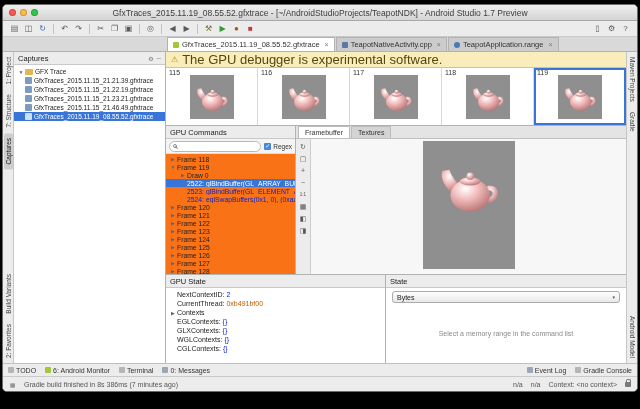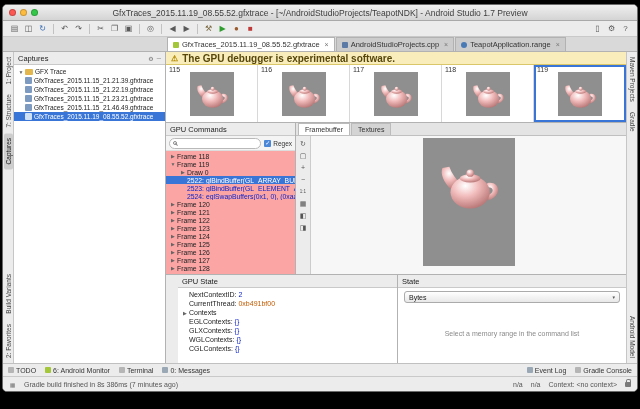--- a/index.html
+++ b/index.html
@@ -77,38 +77,38 @@
   .crow.sel{background:#3875d7;color:#fff;}
   .tw{flex:0 0 8px;font-size:5px;color:#666;text-align:center;}
   .tw-exp::before{content:"▼";} .tw-col::before{content:"▶";}
   .foldericon{flex:0 0 8px;height:6px;background:#e3b64e;border-radius:1px;margin-right:2px;}
   .capicon{flex:0 0 7px;height:7px;background:#7d9bc0;border-radius:1px;margin:0 2px 0 8px;}
   .crow.sel .capicon{background:#cfe0f5;}
 
   
   .center{flex:1;display:flex;flex-direction:column;min-width:0;}
   .banner{flex:0 0 13px;background:#f8edbb;border-bottom:1px solid #d9c76a;
-    display:flex;align-items:center;gap:4px;padding:0 5px;font-size:10px;color:#57470a;font-weight:bold;}
+    display:flex;align-items:center;gap:4px;padding:0 5px;font-size:13px;color:#57470a;}
   .warnicon{font-size:8px;color:#b58a00;}
   .warnicon::before{content:"⚠";}
 
   
   .filmstrip{flex:0 0 58px;background:#fff;border-bottom:1px solid #b2b2b2;
     display:flex;overflow:hidden;}
   .cell{flex:0 0 92px;border-right:1px solid #d8d8d8;position:relative;
     display:flex;align-items:center;justify-content:center;}
   .cell.sel{outline:2px solid #3875d7;outline-offset:-2px;}
   .cellnum{position:absolute;top:1px;left:3px;font-size:7px;color:#333;}
   .thumb{width:44px;height:44px;background:#8f8f8f;display:flex;
     align-items:center;justify-content:center;}
   .teapot-sm{width:40px;height:32px;}
 
   
   .panels-top{flex:1;display:flex;min-height:0;border-bottom:1px solid #b2b2b2;}
-  .gpucommands{flex:0 0 130px;border-right:1px solid #b2b2b2;background:#fca5a5;
+  .gpucommands{flex:0 0 130px;border-right:1px solid #b2b2b2;background:#f97316;
     display:flex;flex-direction:column;min-width:0;}
   .searchrow{flex:0 0 15px;display:flex;align-items:center;gap:3px;padding:0 3px;
     background:#f4f4f4;border-bottom:1px solid #ddd;}
   .searchbox{flex:1;height:11px;background:#fff;border:1px solid #b9b9b9;
     border-radius:6px;display:flex;align-items:center;gap:2px;padding:0 3px;min-width:0;}
   .mag{width:4px;height:4px;border:1px solid #8a8a8a;border-radius:50%;position:relative;flex:0 0 auto;}
   .mag::after{content:"";position:absolute;width:3px;height:1px;background:#8a8a8a;
     right:-2px;bottom:-1px;transform:rotate(45deg);}
   .regex{display:flex;align-items:center;gap:2px;font-size:6.5px;color:#333;}
   .checkbox{width:7px;height:7px;background:#4a87d6;border-radius:1px;color:#fff;
@@ -139,21 +139,21 @@
   .f-actual::before{content:"1:1";font-size:4.5px;}
   .f-wire::before{content:"▦";} .f-color::before{content:"◧";} .f-depth::before{content:"◨";}
   .fbcanvas{flex:1;background:#f7f7f7;display:flex;justify-content:center;padding-top:2px;}
   .rendertarget{width:92px;height:128px;background:#8f8f8f;display:flex;
     justify-content:center;align-items:flex-start;padding-top:16px;}
   .teapot-lg{width:74px;height:58px;}
 
   
   .panels-bottom{flex:0 0 88px;display:flex;min-height:0;}
   .gpustate{flex:0 0 220px;border-right:1px solid #b2b2b2;background:#fff;
-    display:flex;flex-direction:column;min-width:0;margin-left:12px;}
+    display:flex;flex-direction:column;min-width:0;}
   .staterows{flex:1;padding-top:2px;overflow:hidden;}
   .srow{height:9px;display:flex;align-items:center;font-size:7px;color:#222;
     padding-left:3px;white-space:nowrap;}
   .srow .slabel{margin-right:2px;}
   .vblue{color:#0d23c8;} .vorange{color:#c25b00;}
   .memory{flex:1;background:#fff;display:flex;flex-direction:column;min-width:0;}
   .combo{flex:0 0 12px;margin:3px 6px 0;border:1px solid #ababab;border-radius:3px;
     background:linear-gradient(#fff,#e8e8e8);display:flex;align-items:center;
     padding:0 4px;font-size:7px;color:#222;}
   .comboarrow{margin-left:auto;font-size:5px;color:#555;}
@@ -236,21 +236,21 @@
   </div>
 
   <div class="tabbar">
     <div class="tab active">
       <span class="fileicon fi-android"></span>
       <span>GfxTraces_2015.11.19_08.55.52.gfxtrace</span>
       <span class="tabclose"></span>
     </div>
     <div class="tab">
       <span class="fileicon fi-cpp"></span>
-      <span>AndroidStudioProjects.cpp</span>
+      <span>TeapotNativeActivity.cpp</span>
       <span class="tabclose"></span>
     </div>
     <div class="tab">
       <span class="fileicon fi-java"></span>
       <span>TeapotApplication.range</span>
       <span class="tabclose"></span>
     </div>
   </div>
 
   <div class="main">

